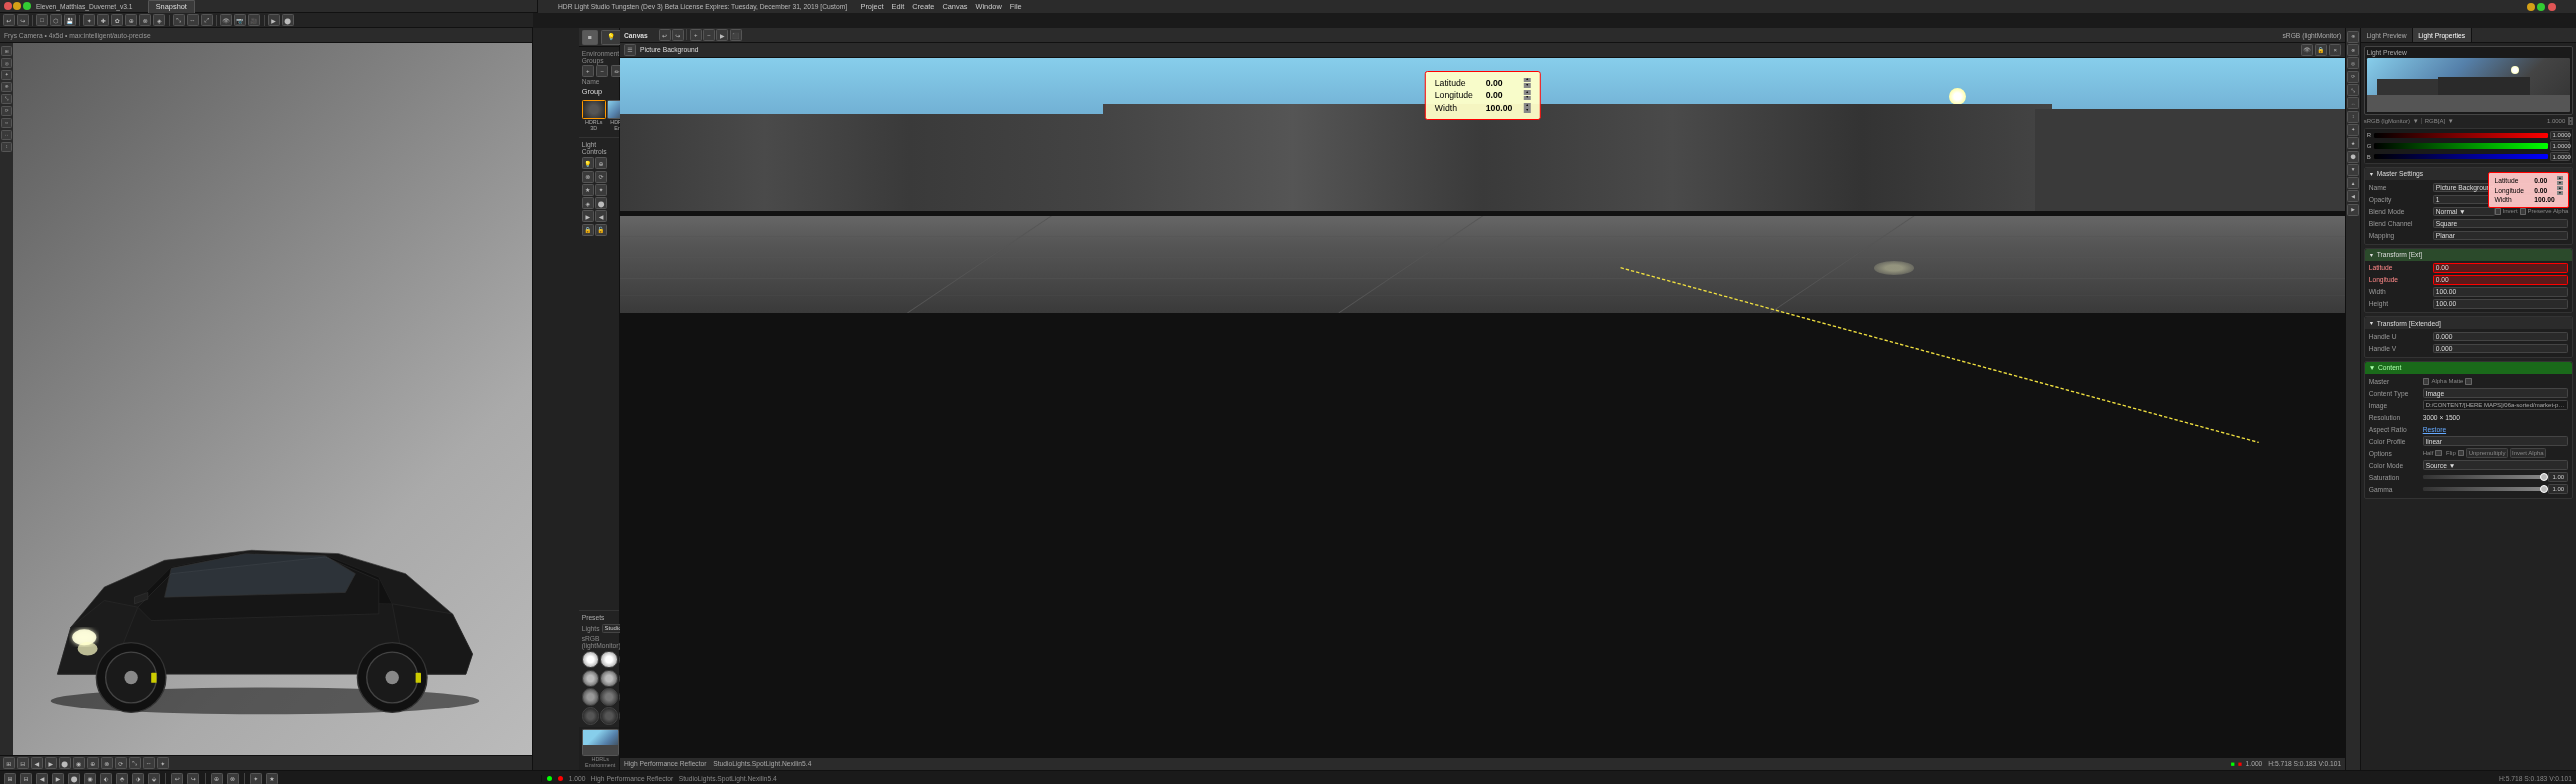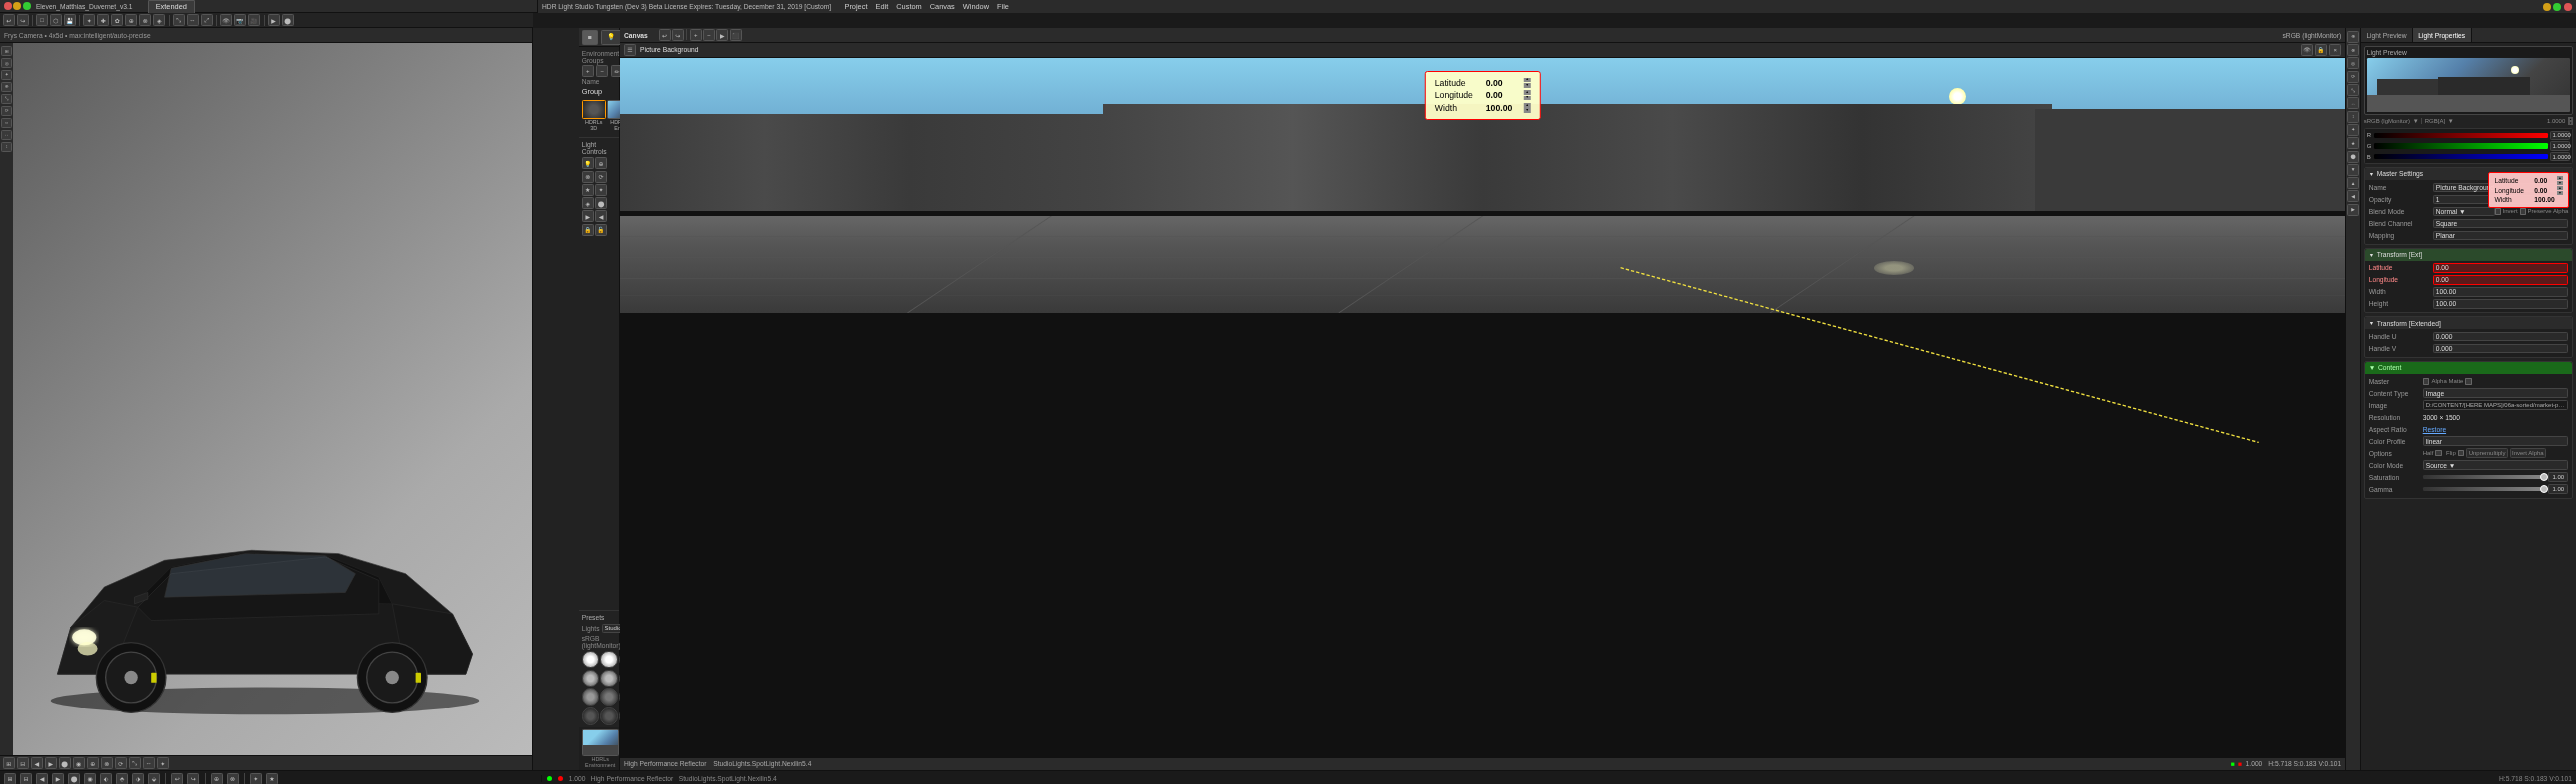--- a/index.html
+++ b/index.html
@@ -628,26 +628,26 @@
   <div style="display:flex; align-items:center; gap:8px;">
     <span class="menu-item">File</span>
     <span class="menu-item">Edit</span>
     <span class="menu-item">Display</span>
     <span class="menu-item">Camera</span>
     <span class="menu-item">Window</span>
     <span class="menu-item">Assistance</span>
     <span class="menu-item">?</span>
   </div>
 
-  <div style="position:absolute; left:537px; right:0; top:0; height:13.4px; background:#2b2b2b; display:flex; align-items:center; padding:0 4px; gap:8px; border-left:1.3px solid #111;">
+  <div style="position:absolute; left:537px; right:0; top:0; height:13.4px; background:#2b2b2b; display:flex; align-items:center; padding:0 20px; gap:8px; border-left:1.3px solid #111;">
     <span style="font-size:6.7px; color:#bbb; margin-right:5.4px;">HDR Light Studio Tungsten (Dev 3) Beta License Expires: Tuesday, December 31, 2019 [Custom]</span>
     <div style="display:flex; gap:8px;">
       <span class="menu-item">Project</span>
       <span class="menu-item">Edit</span>
-      <span class="menu-item">Custom</span>
+      <span class="menu-item">Create</span>
       <span class="menu-item">Canvas</span>
       <span class="menu-item">Window</span>
       <span class="menu-item">File</span>
     </div>
     <div style="margin-left:auto; display:flex; gap:2.7px;">
       <span class="win-btn win-min"></span>
       <span class="win-btn win-max"></span>
       <span class="win-btn win-close"></span>
     </div>
   </div>
@@ -870,21 +870,21 @@
         <div class="tb-btn">↪</div>
         <div class="tb-sep"></div>
         <div class="tb-btn">+</div>
         <div class="tb-btn">−</div>
         <div class="tb-btn">▶</div>
         <div class="tb-btn">⬛</div>
       </div>
       <span style="margin-left:auto;">sRGB (lightMonitor)</span>
     </div>
 
-    <div id="snapshot-tab">Extended</div>
+    <div id="snapshot-tab">Snapshot</div>
 
     <div style="height:14.8px; background:#2a2a2a; display:flex; align-items:center; padding:0 4px; gap:4px; border-bottom:0.7px solid #111; position:relative;">
       <div class="tb-btn">☰</div>
       <span style="font-size:6.7px; color:#ddd;">Picture Background</span>
       <div style="margin-left:auto; display:flex; gap:2px;">
         <div class="tb-btn">👁</div>
         <div class="tb-btn">🔒</div>
         <div class="tb-btn">×</div>
       </div>
     </div>

